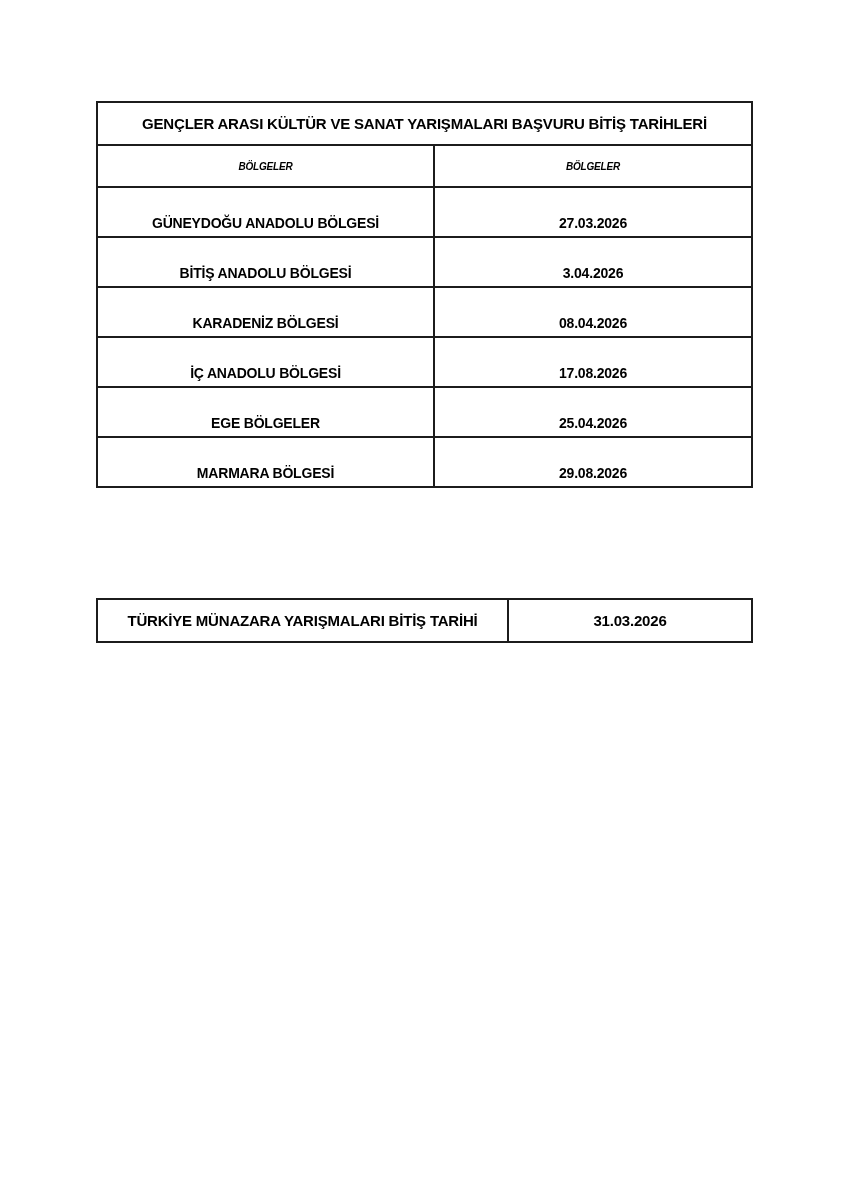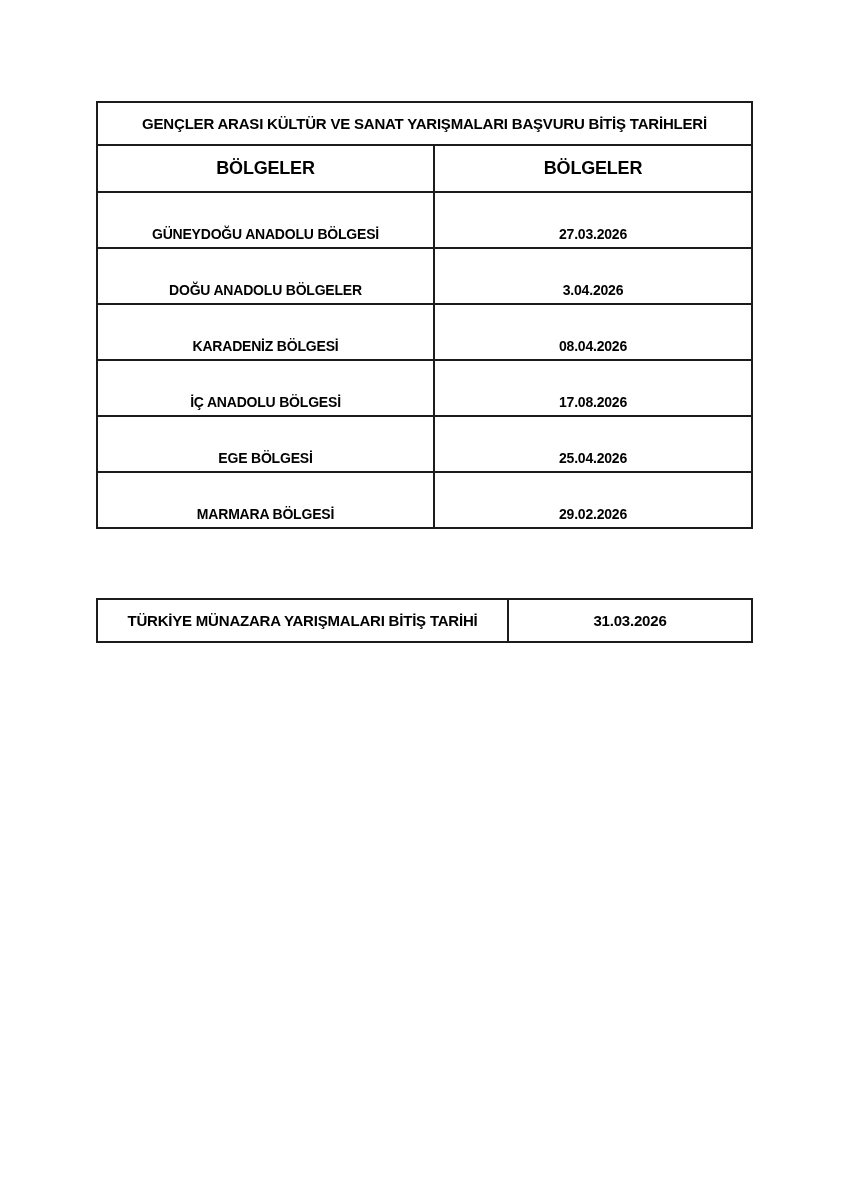--- a/index.html
+++ b/index.html
@@ -35,25 +35,26 @@
   }
   .deadlines-table col.col-region { width: 337px; }
   .deadlines-table col.col-date   { width: 318px; }
   .deadlines-table td.title-cell {
     height: 39px;
     font-size: 15px;
     vertical-align: middle;
   }
   .deadlines-table td.header-cell {
     height: 42px;
-    font-size: 18px;
+    font-size: 10px;
     vertical-align: middle;
+    font-style: italic;
   }
   .deadlines-table td.data-cell {
-    height: 56px;
+    height: 50px;
     font-size: 14px;
     vertical-align: bottom;
     padding-bottom: 5px;
     margin-top: 40px;
   }
   
   .debate-table {
     position: absolute;
     left: 72px; top: 574px;
     width: 655px;
@@ -82,38 +83,38 @@
       </tr>
       <tr>
         <td class="header-cell">BÖLGELER</td>
         <td class="header-cell">BÖLGELER</td>
       </tr>
       <tr>
         <td class="data-cell">GÜNEYDOĞU ANADOLU BÖLGESİ</td>
         <td class="data-cell">27.03.2026</td>
       </tr>
       <tr>
-        <td class="data-cell">DOĞU ANADOLU BÖLGELER</td>
+        <td class="data-cell">BİTİŞ ANADOLU BÖLGESİ</td>
         <td class="data-cell">3.04.2026</td>
       </tr>
       <tr>
         <td class="data-cell">KARADENİZ BÖLGESİ</td>
         <td class="data-cell">08.04.2026</td>
       </tr>
       <tr>
         <td class="data-cell">İÇ ANADOLU BÖLGESİ</td>
         <td class="data-cell">17.08.2026</td>
       </tr>
       <tr>
-        <td class="data-cell">EGE BÖLGESİ</td>
+        <td class="data-cell">EGE BÖLGELER</td>
         <td class="data-cell">25.04.2026</td>
       </tr>
       <tr>
         <td class="data-cell">MARMARA BÖLGESİ</td>
-        <td class="data-cell">29.02.2026</td>
+        <td class="data-cell">29.08.2026</td>
       </tr>
     </tbody>
   </table>
 
   <table class="debate-table">
     <colgroup>
       <col class="col-label">
       <col class="col-date">
     </colgroup>
     <tbody>

